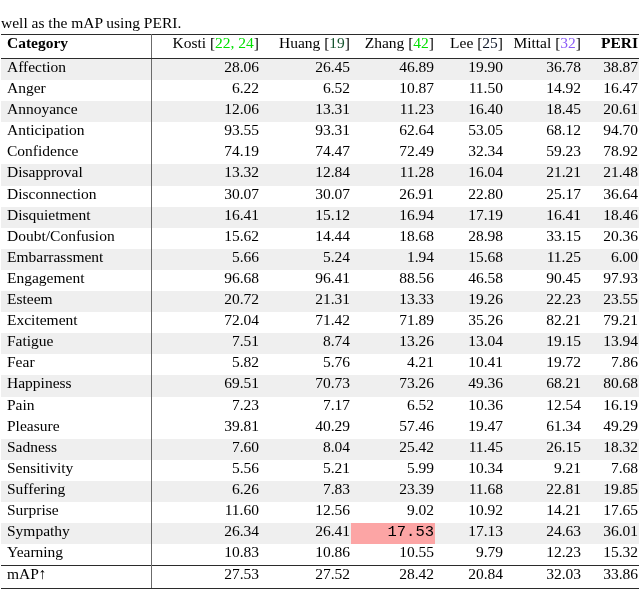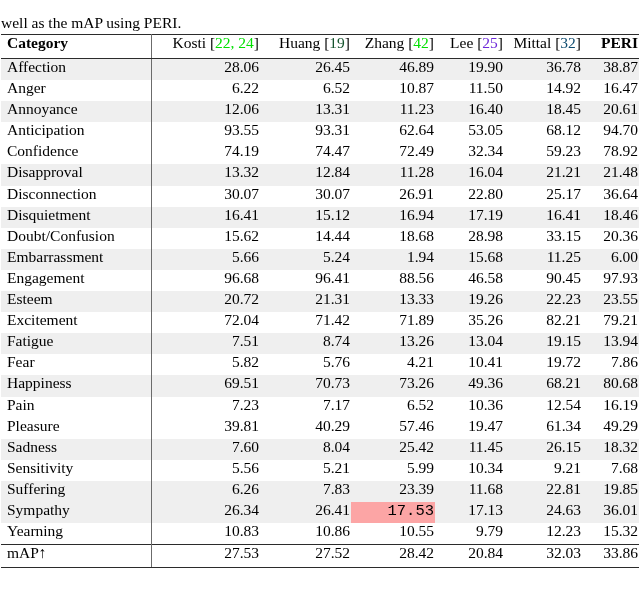--- a/index.html
+++ b/index.html
@@ -95,22 +95,22 @@
       <col class="col-lee">
       <col class="col-mittal">
       <col class="col-peri">
     </colgroup>
     <thead>
       <tr class="head-shade">
           <th class="cat-cell"><span class="hdr-inner peri-head">Category</span></th>
           <th class="num-cell"><span class="hdr-inner">Kosti <span class="brk">[</span><span class="cite" style="color: rgb(0, 224, 0);">22, 24</span><span class="brk">]</span></span></th>
           <th class="num-cell"><span class="hdr-inner">Huang <span class="brk">[</span><span class="cite" style="color: #14532d;">19</span><span class="brk">]</span></span></th>
           <th class="num-cell"><span class="hdr-inner">Zhang <span class="brk">[</span><span class="cite" style="color: rgb(0, 224, 0);">42</span><span class="brk">]</span></span></th>
-          <th class="num-cell"><span class="hdr-inner">Lee <span class="brk">[</span><span class="cite" style="color: #6d28d9; text-align: right;">25</span><span class="brk">]</span></span></th>
-          <th class="num-cell"><span class="hdr-inner">Mittal <span class="brk">[</span><span class="cite" style="color: #0c4a6e;">32</span><span class="brk">]</span></span></th>
+          <th class="num-cell"><span class="hdr-inner">Lee <span class="brk">[</span><span class="cite" style="color: #0f172a; text-align: right;">25</span><span class="brk">]</span></span></th>
+          <th class="num-cell"><span class="hdr-inner">Mittal <span class="brk">[</span><span class="cite" style="color: #8b5cf6;">32</span><span class="brk">]</span></span></th>
           <th class="num-cell"><span class="hdr-inner peri-head">PERI</span></th>
         </tr>
     </thead>
     <tbody>
         <tr class="body-row shaded first-body">
           <td class="cat-cell" style="background: rgb(239, 239, 239);">Affection</td>
           <td class="num-cell" style="background: rgb(239, 239, 239);">28.06</td>
           <td class="num-cell" style="background: rgb(239, 239, 239);">26.45</td>
           <td class="num-cell" style="background: rgb(239, 239, 239);">46.89</td>
           <td class="num-cell" style="background: rgb(239, 239, 239);">19.90</td>
@@ -290,20 +290,29 @@
         </tr>
         <tr class="body-row shaded">
           <td class="cat-cell" style="background: rgb(239, 239, 239);">Suffering</td>
           <td class="num-cell" style="background: rgb(239, 239, 239);">6.26</td>
           <td class="num-cell" style="background: rgb(239, 239, 239);">7.83</td>
           <td class="num-cell" style="background: rgb(239, 239, 239);">23.39</td>
           <td class="num-cell" style="background: rgb(239, 239, 239);">11.68</td>
           <td class="num-cell b" style="background: rgb(239, 239, 239);">22.81</td>
           <td class="num-cell" style="background: rgb(239, 239, 239);">19.85</td>
         </tr>
+        <tr class="body-row">
+          <td class="cat-cell">Surprise</td>
+          <td class="num-cell">11.60</td>
+          <td class="num-cell">12.56</td>
+          <td class="num-cell">9.02</td>
+          <td class="num-cell">10.92</td>
+          <td class="num-cell">14.21</td>
+          <td class="num-cell b">17.65</td>
+        </tr>
         <tr class="body-row shaded">
           <td class="cat-cell" style="background: rgb(239, 239, 239);">Sympathy</td>
           <td class="num-cell" style="background: rgb(239, 239, 239);">26.34</td>
           <td class="num-cell" style="background: rgb(239, 239, 239);">26.41</td>
           <td class="num-cell" style="background: #fca5a5; font-family: Liberation Mono, monospace;">17.53</td>
           <td class="num-cell" style="background: rgb(239, 239, 239);">17.13</td>
           <td class="num-cell" style="background: rgb(239, 239, 239);">24.63</td>
           <td class="num-cell b" style="background: rgb(239, 239, 239);">36.01</td>
         </tr>
         <tr class="body-row">

